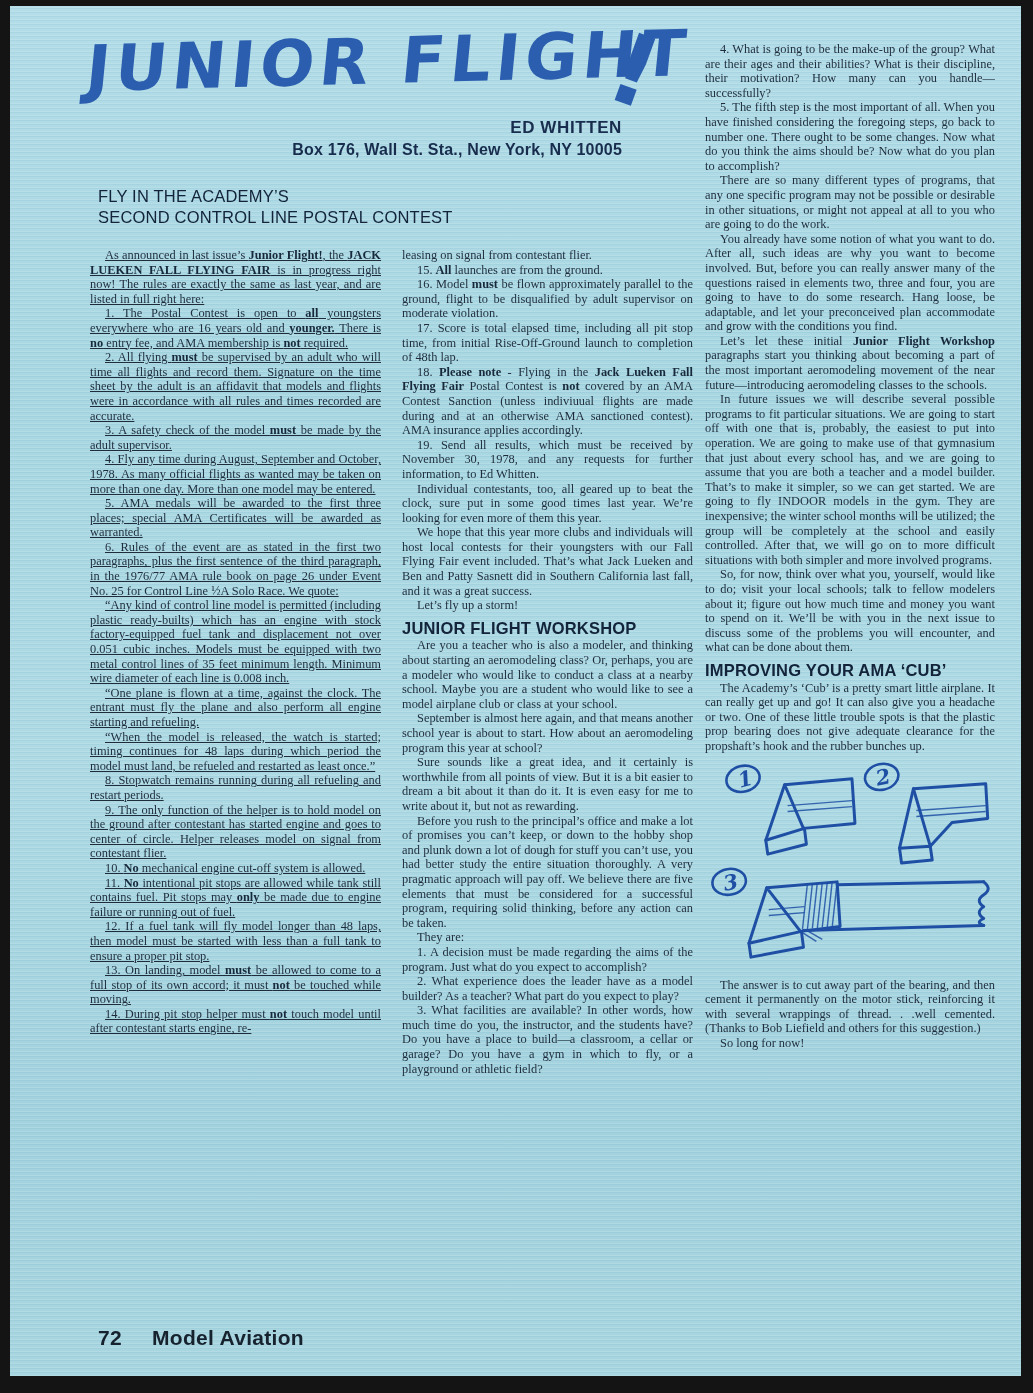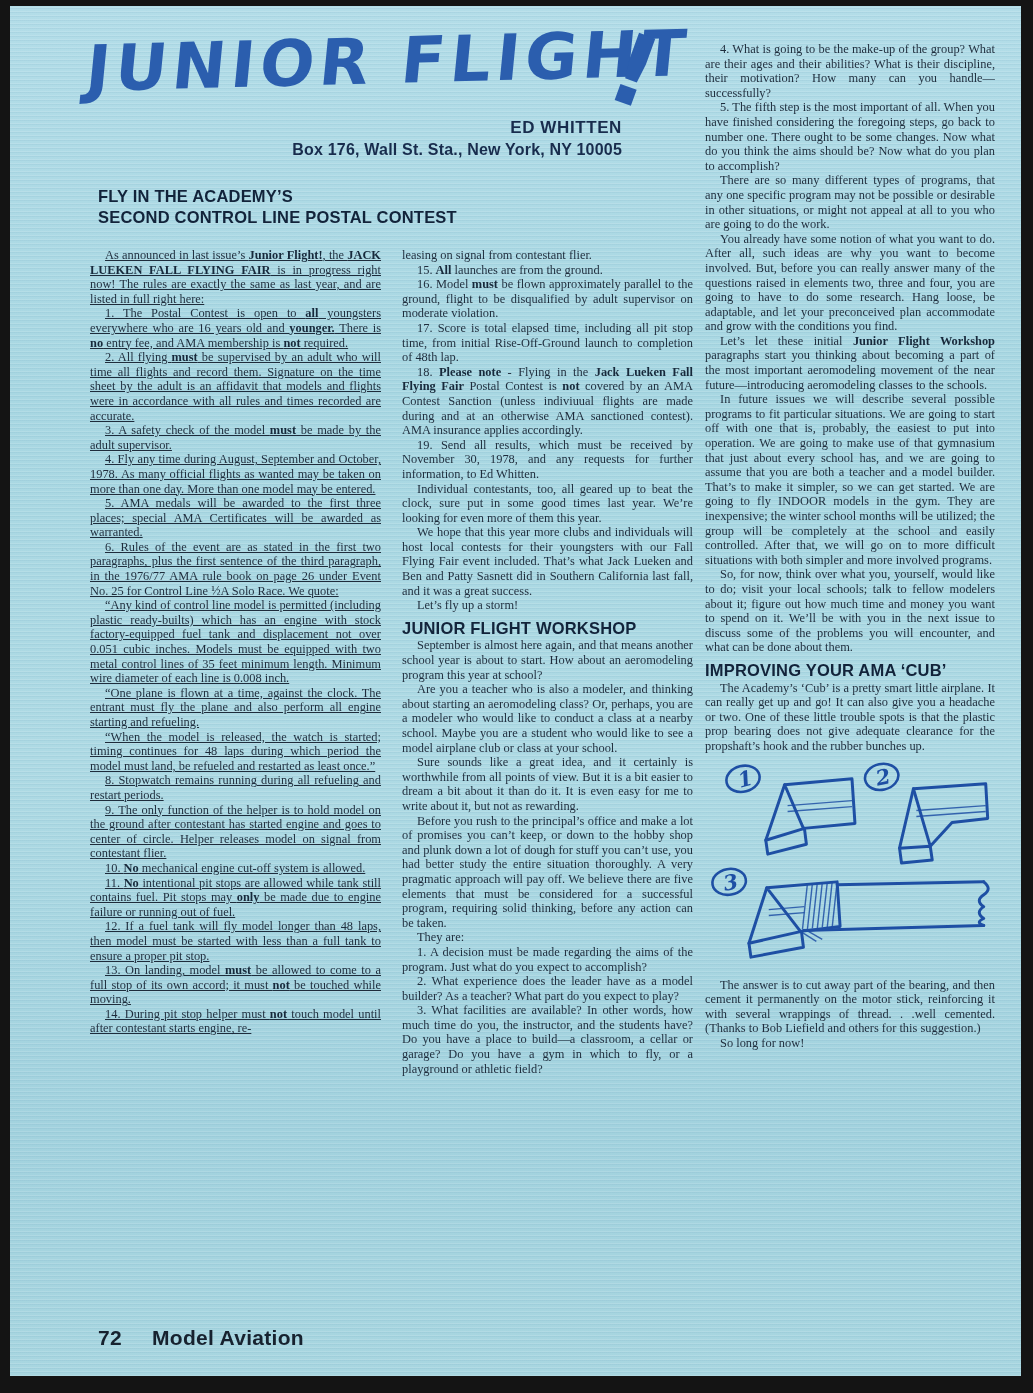--- a/index.html
+++ b/index.html
@@ -29,21 +29,21 @@
     font-family:"DejaVu Sans", sans-serif; font-weight:bold;
     font-size:98px; color:#2b5eae;
     transform:rotate(20deg);
   }
   .byline-block { position:absolute; left:240px; top:112px; width:372px; text-align:right; color:#182c4d; }
   .byline-author { font-size:17px; font-weight:bold; letter-spacing:.6px; }
   .byline-address { font-size:16px; font-weight:bold; margin-top:3px; letter-spacing:.2px; }
   
   .headline {
     position:absolute; left:88px; top:180px;
-    font-size:16.5px; font-weight:bold; line-height:21px;
+    font-size:16.5px; font-weight:normal; line-height:21px;
     color:#12233a; letter-spacing:.2px;
   }
   
   .col {
     position:absolute; width:291px;
     font-family:"Liberation Serif", serif;
     font-size:12.4px; line-height:14.6px;
     color:#1e2c3c; text-align:justify;
   }
   #col-0 { left:80px;  top:242px;text-decoration:underline; }
@@ -112,22 +112,22 @@
       <p class="noindent">leasing on signal from contestant flier.</p>
       <p>15. <b>All</b> launches are from the ground.</p>
       <p>16. Model <b>must</b> be flown approximately parallel to the ground, flight to be disqualified by adult supervisor on moderate violation.</p>
       <p>17. Score is total elapsed time, including all pit stop time, from initial Rise-Off-Ground launch to completion of 48th lap.</p>
       <p>18. <b>Please note</b> - Flying in the <b>Jack Lueken Fall Flying Fair</b> Postal Contest is <b>not</b> covered by an AMA Contest Sanction (unless indiviuual flights are made during and at an otherwise AMA sanctioned contest). AMA insurance applies accordingly.</p>
       <p>19. Send all results, which must be received by November 30, 1978, and any requests for further information, to Ed Whitten.</p>
       <p>Individual contestants, too, all geared up to beat the clock, sure put in some good times last year. We’re looking for even more of them this year.</p>
       <p>We hope that this year more clubs and individuals will host local contests for their youngsters with our Fall Flying Fair event included. That’s what Jack Lueken and Ben and Patty Sasnett did in Southern California last fall, and it was a great success.</p>
       <p>Let’s fly up a storm!</p>
       <h2>JUNIOR FLIGHT WORKSHOP</h2>
+      <p>Are you a teacher who is also a modeler, and thinking about starting an aeromodeling class? Or, perhaps, you are a modeler who would like to conduct a class at a nearby school. Maybe you are a student who would like to see a model airplane club or class at your school.</p>
       <p>September is almost here again, and that means another school year is about to start. How about an aeromodeling program this year at school?</p>
-      <p>Are you a teacher who is also a modeler, and thinking about starting an aeromodeling class? Or, perhaps, you are a modeler who would like to conduct a class at a nearby school. Maybe you are a student who would like to see a model airplane club or class at your school.</p>
       <p>Sure sounds like a great idea, and it certainly is worthwhile from all points of view. But it is a bit easier to dream a bit about it than do it. It is even easy for me to write about it, but not as rewarding.</p>
       <p>Before you rush to the principal’s office and make a lot of promises you can’t keep, or down to the hobby shop and plunk down a lot of dough for stuff you can’t use, you had better study the entire situation thoroughly. A very pragmatic approach will pay off. We believe there are five elements that must be considered for a successful program, requiring solid thinking, before any action can be taken.</p>
       <p>They are:</p>
       <p>1. A decision must be made regarding the aims of the program. Just what do you expect to accomplish?</p>
       <p>2. What experience does the leader have as a model builder? As a teacher? What part do you expect to play?</p>
       <p>3. What facilities are available? In other words, how much time do you, the instructor, and the students have? Do you have a place to build—a classroom, a cellar or garage? Do you have a gym in which to fly, or a playground or athletic field?</p>
     </div>
   <div class="col" id="col-2">
       <p>4. What is going to be the make-up of the group? What are their ages and their abilities? What is their discipline, their motivation? How many can you handle—successfully?</p>
       <p>5. The fifth step is the most important of all. When you have finished considering the foregoing steps, go back to number one. There ought to be some changes. Now what do you think the aims should be? Now what do you plan to accomplish?</p>

